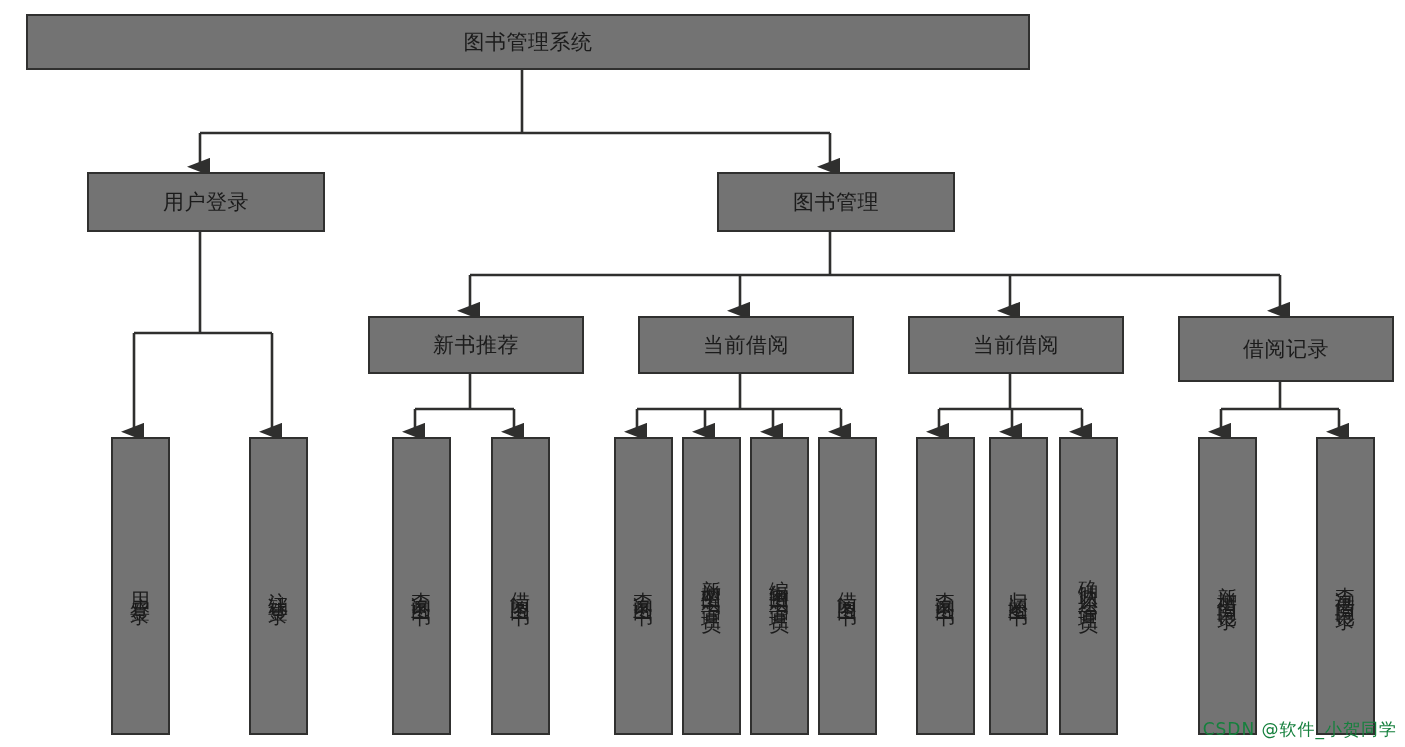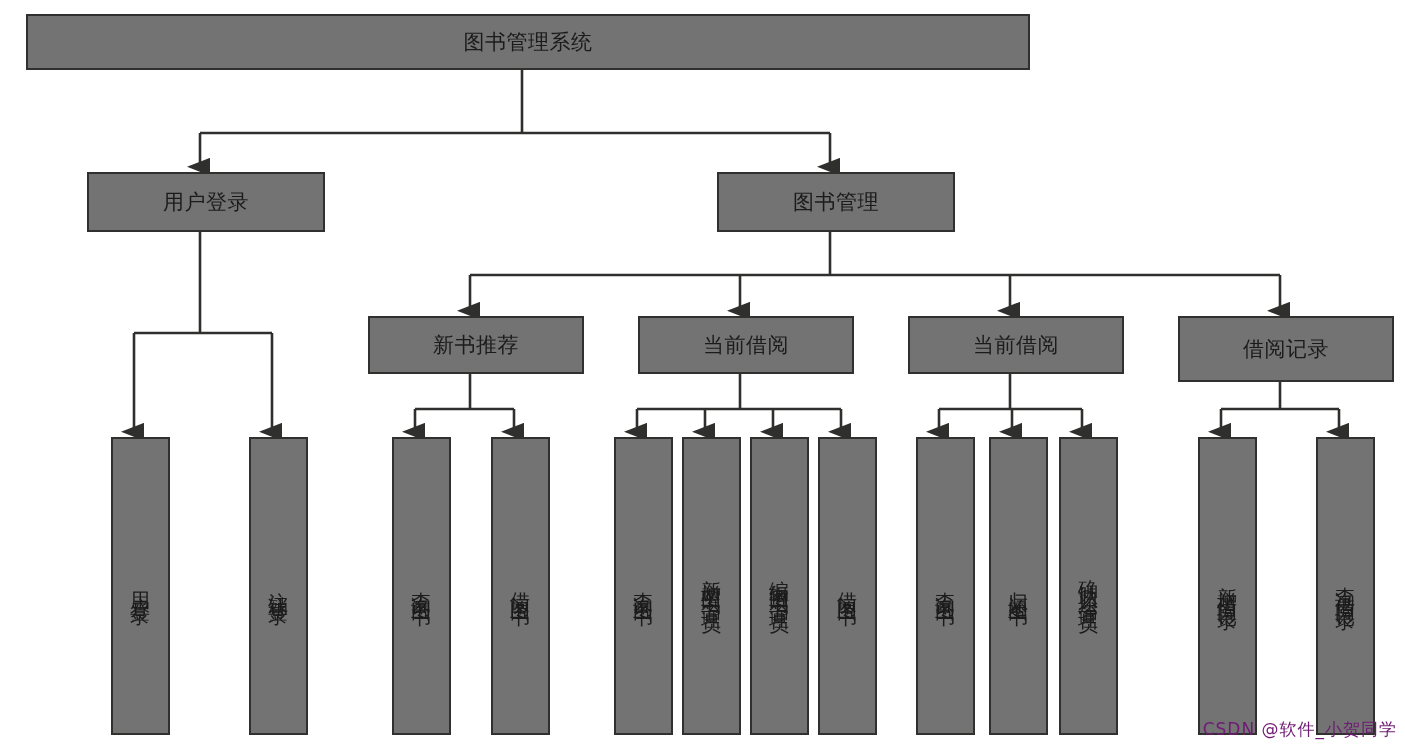--- a/index.html
+++ b/index.html
@@ -55,21 +55,21 @@
   }
   .node.leaf .node-label {
     writing-mode: vertical-rl;
     text-orientation: upright;
   }
   #watermark {
     position: absolute;
     right: 8px;
     bottom: 6px;
     font-size: 17px;
-    color: #701a75;
+    color: #15803d;
     letter-spacing: 1px;
     user-select: none;
     white-space: nowrap;
   }
 </style>
 </head>
 <body>
 
 <div id="diagram-root">
 

